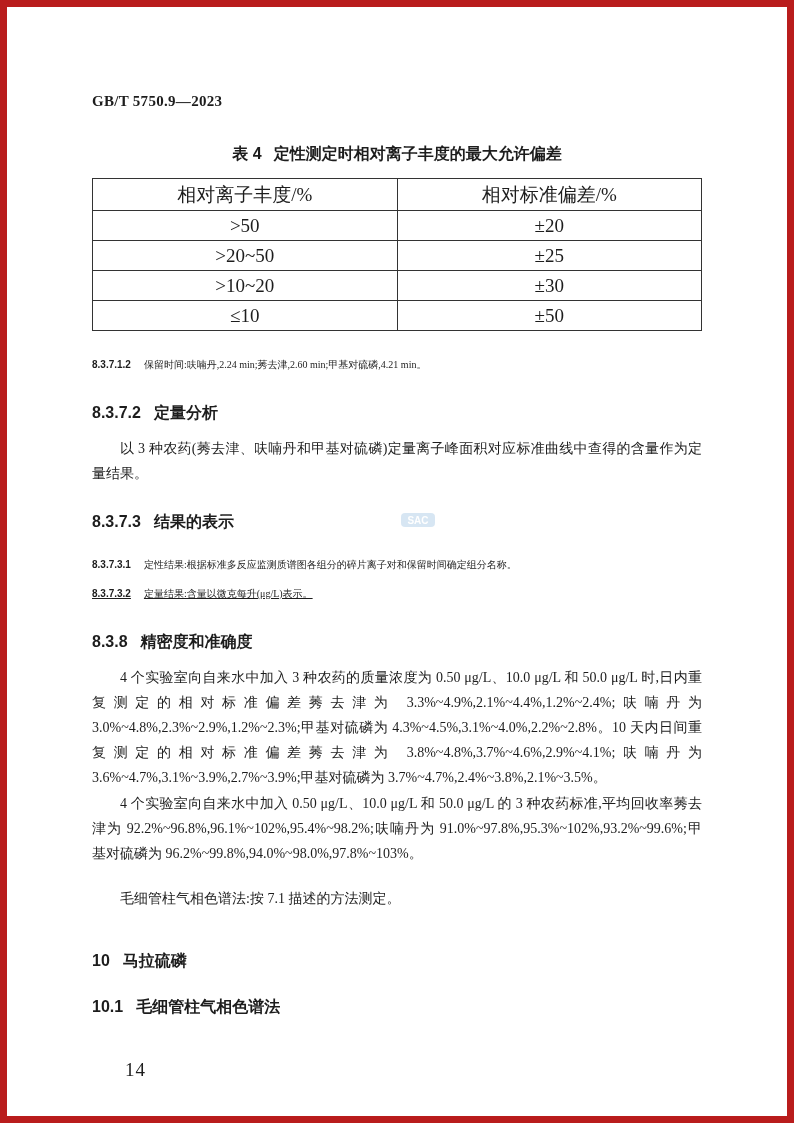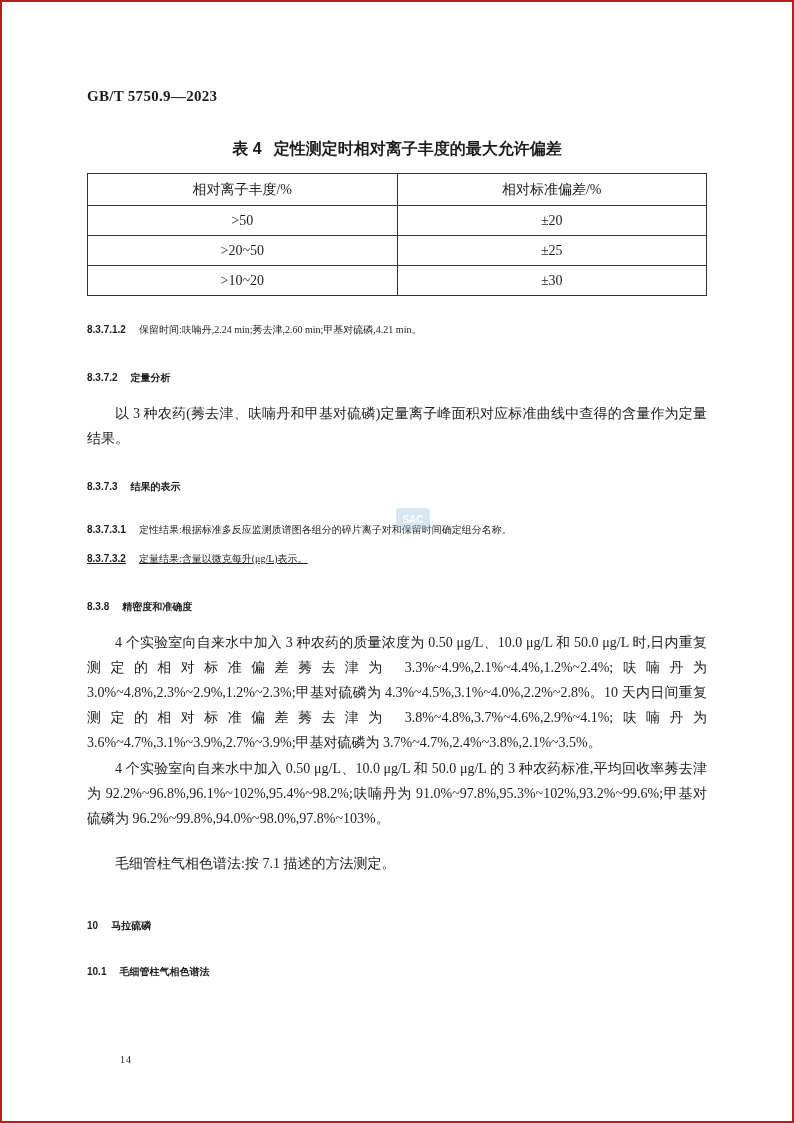--- a/index.html
+++ b/index.html
@@ -7,21 +7,21 @@
   body {
     font-family: "Liberation Serif", "DejaVu Serif", serif;
     color: #1d1d1d;
   }
   .page {
     position: relative;
     width: 794px;
     height: 1123px;
     margin: 0 auto;
     background: #ffffff;
-    border: 2px solid #b91c1c;
+    border: 7px solid #b91c1c;
     overflow: hidden;
   }
   .content {
     padding: 86px 85px 0 85px; 
   }
   .doc-header {
     font-size: 15px;
     font-weight: bold;
     letter-spacing: 0.3px;
   }
@@ -39,71 +39,71 @@
     border-collapse: collapse;
     table-layout: fixed;
     border: 1.5px solid #333;
   }
   table.data-table th,
   table.data-table td {
     border: 1px solid #333;
     height: 30px;
     text-align: center;
     vertical-align: middle;
-    font-size: 14px;
+    font-size: 19px;
     font-weight: normal;
     font-family: "Liberation Serif", "DejaVu Serif", serif;
   }
   table.data-table thead th { height: 32px; }
 
   .clause {
     font-size: 10px;
     line-height: 25px;
     margin-top: 21px;
   }
   .clause .num,
   .heading .num {
     font-family: "Liberation Sans", "DejaVu Sans", sans-serif;
     font-weight: bold;
     margin-right: 13px;
     white-space: nowrap;
   }
   .heading {
     font-family: "Liberation Sans", "DejaVu Sans", sans-serif;
     font-weight: bold;
-    font-size: 10px;
+    font-size: 16px;
     line-height: 20px;
     margin-top: 26px;
   }
   .para {
     font-size: 14px;
     line-height: 25px;
     text-indent: 2em;
     margin-top: 13px;
     text-align: justify;
   }
   .para.tight { margin-top: 1px; }
   .mt-sm { margin-top: 4px; text-decoration: underline; }
   .mt-md { margin-top: 20px; }
   .mt-xl { margin-top: 40px; }
 
   .page-number {
     position: absolute;
     left: 118px;
     top: 1052px;
-    font-size: 10px;
+    font-size: 19px;
     letter-spacing: 1px;
     font-family: Liberation Serif, serif;
   }
   .watermark {
     position: absolute;
     left: 394px;
     top: 506px;
     width: 34px;
-    height: 22px;
+    height: 14px;
     background: #8fb9dd;
     border-radius: 4px;
     opacity: 0.35;
     display: flex;
     align-items: center;
     justify-content: center;
     font-family: "Liberation Sans", "DejaVu Sans", sans-serif;
     font-weight: bold;
     font-size: 10px;
     color: #ffffff;
@@ -134,20 +134,24 @@
           <td>&gt;50</td>
           <td>±20</td>
         </tr>
         <tr>
           <td>&gt;20~50</td>
           <td>±25</td>
         </tr>
         <tr>
           <td>&gt;10~20</td>
           <td>±30</td>
+        </tr>
+        <tr>
+          <td>≤10</td>
+          <td>±50</td>
         </tr>
       </tbody>
     </table>
 
     <p class="clause">
       <span class="num">8.3.7.1.2</span><span>保留时间:呋喃丹,2.24 min;莠去津,2.60 min;甲基对硫磷,4.21 min。</span>
     </p>
 
     <h4 class="heading">
       <span class="num">8.3.7.2</span><span>定量分析</span>

